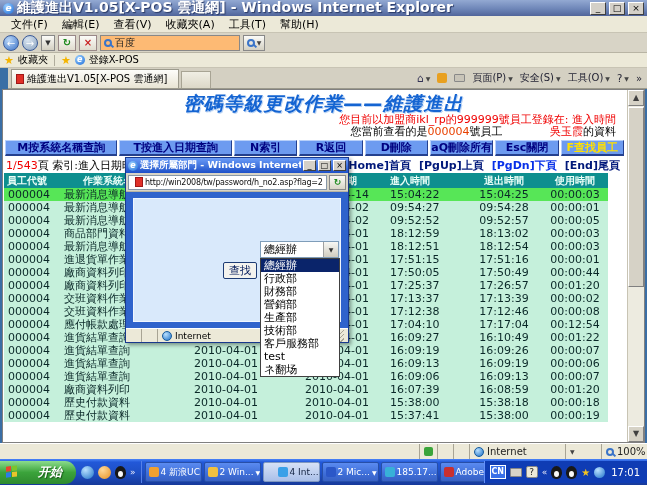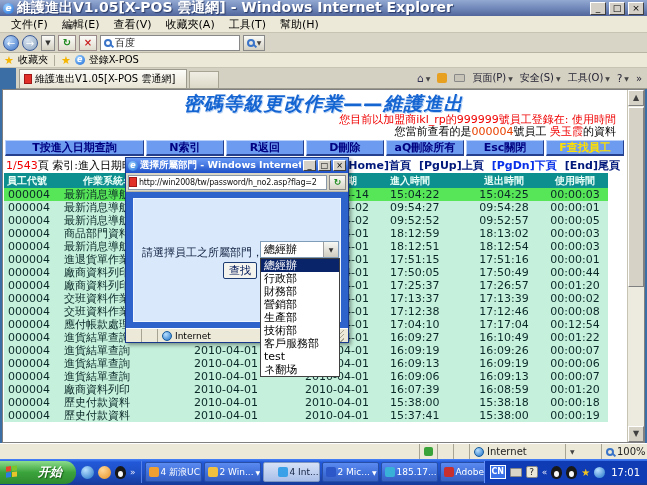--- a/index.html
+++ b/index.html
@@ -22,50 +22,50 @@
 .navcirc{width:16px;height:16px;border-radius:50%;color:#fff;font-size:10px;line-height:15px;text-align:center;flex:none;border:1px solid #3A5A98;}
 .navcirc.back{background:radial-gradient(circle at 35% 30%,#BCD8F8,#3C74C8);}
 .navcirc.fwd{background:radial-gradient(circle at 35% 30%,#D8E4F0,#8CA4C0);}
 .addrbox{flex:1;height:16px;background:#fff;border:1px solid #888;display:flex;align-items:center;padding:0 2px;gap:3px;overflow:hidden;}
 .pageic{width:8px;height:10px;background:#E03028;border:1px solid #A01818;flex:none;}
 .urltxt{font-size:9.5px;color:#101010;white-space:nowrap;}
 .ddbtn{width:14px;height:16px;background:linear-gradient(#FBFBF8,#D4D0C2);border:1px solid #888;font-size:7px;text-align:center;line-height:14px;color:#333;flex:none;}
 .sqbtn{width:18px;height:16px;background:linear-gradient(#FBFBF8,#E0DCCE);border:1px solid #988;text-align:center;line-height:14px;font-size:10px;flex:none;}
 .sqbtn.refresh{color:#1E8A1E;font-weight:bold;}
 .sqbtn.stop{color:#C82020;font-weight:bold;}
-.searchbox{width:140px;height:16px;background:#ffffff;border:1px solid #888;display:flex;align-items:center;gap:3px;padding:0 3px;flex:none;}
+.searchbox{width:140px;height:16px;background:#fdba74;border:1px solid #888;display:flex;align-items:center;gap:3px;padding:0 3px;flex:none;}
 .mag{width:8px;height:8px;border:2px solid #3A74C8;border-radius:50%;position:relative;flex:none;}
 .mag::after{content:"";position:absolute;width:4px;height:2px;background:#3A74C8;transform:rotate(45deg);right:-4px;bottom:-2px;}
 .searchtxt{font-size:10px;color:#202020;}
 .magbtn{width:22px;height:16px;background:linear-gradient(#FBFBF8,#D4D0C2);border:1px solid #888;display:flex;align-items:center;justify-content:center;gap:2px;flex:none;}
 .tinyarrow{font-size:6px;color:#444;}
 
 
 .favbar{position:absolute;left:0;top:53px;right:0;height:15px;background:#ECE9D8;border-bottom:1px solid #C8C4B4;display:flex;align-items:center;padding-left:4px;gap:4px;font-size:10px;}
 .star{color:#F4B400;font-size:11px;line-height:11px;}
 .favsep{width:1px;height:11px;background:#B0AC9C;margin:0 2px;}
 .mini-e{width:10px;height:10px;border-radius:50%;background:radial-gradient(circle at 35% 30%,#9CD0FF,#1C6CD8);color:#fff;font-size:8px;line-height:10px;text-align:center;font-style:italic;font-weight:bold;}
 
 
-.tabrow{position:absolute;left:16px;top:68px;right:0;height:21px;background:#D4D0C2;border-bottom:1px solid #9C9A8C;display:flex;align-items:flex-end;}
+.tabrow{position:absolute;left:8px;top:68px;right:0;height:21px;background:#D4D0C2;border-bottom:1px solid #9C9A8C;display:flex;align-items:flex-end;}
 .tab{margin-left:3px;width:168px;height:19px;background:linear-gradient(#FDFDFA,#E8E4D4);border:1px solid #9C9A8C;border-bottom:none;display:flex;align-items:center;gap:3px;padding:0 4px;font-size:10px;white-space:nowrap;overflow:hidden;}
 .tabstub{margin-left:2px;width:30px;height:17px;background:linear-gradient(#F0EEE4,#DCD8C8);border:1px solid #A8A494;border-bottom:none;}
 .cmdbar{margin-left:auto;display:flex;align-items:center;gap:7px;padding:0 5px 3px 0;font-size:10px;color:#223;}
 .cmditem{display:flex;align-items:center;gap:2px;white-space:nowrap;}
 .homeico{font-size:11px;color:#335;}
 .feedico{width:10px;height:10px;background:#E8A020;border-radius:2px;}
 .printico{width:11px;height:8px;background:#C8C4B8;border:1px solid #888;border-radius:1px;}
 
 
 .viewport{position:absolute;left:2px;top:89px;width:643px;height:354px;background:#fff;border:1px solid #808080;overflow:hidden;}
 .page-title{margin-top:2px;text-align:center;font-size:19px;line-height:22px;font-weight:bold;font-style:italic;color:#1464D2;letter-spacing:1px;text-shadow:1px 1px 0 #BBD4F4;}
 .line-red{text-align:right;padding-right:28px;font-size:11px;line-height:12px;color:#F00000;}
 .line-view{text-align:right;padding-right:28px;font-size:11px;line-height:12px;color:#000;}
 .line-view .em{color:#E84000;}
-.line-view .nm{color:#F00000;}
+.line-view .nm{color:#F00000;margin-left:44px;}
 .btn-row{display:flex;margin:2px 20px 0 2px;gap:2px;height:16px;}
 .tb{flex:1;background:#6D9BF0;border:1px solid;border-color:#B8D0FA #24408F #24408F #B8D0FA;border-bottom-width:2px;color:#000080;font-weight:bold;font-size:11px;line-height:11px;text-align:center;padding:0;cursor:default;white-space:nowrap;overflow:hidden;}
 .tb.wide{flex:1.8;}
 .tb.hl-btn{color:#FFE000;}
 .info-row{display:flex;justify-content:space-between;margin:2px 24px 1px 3px;height:14px;font-size:11px;align-items:center;}
 .info-left{white-space:nowrap;}
 .info-left .red{color:#F00000;}
 .info-right{display:flex;gap:8px;white-space:nowrap;}
 .pg{color:#00187A;font-weight:bold;}
 .pg.blue{color:#0830E8;}
@@ -95,21 +95,21 @@
 .seg.first{flex:1;border-left:none;}
 .greenic{width:9px;height:9px;background:#3AA43A;border-radius:2px;}
 .globe{width:10px;height:10px;border-radius:50%;background:radial-gradient(circle at 35% 30%,#B8E0FF,#1E72C8);border:1px solid #155A9C;flex:none;}
 
 
 .popup{position:absolute;left:125px;top:157px;width:224px;height:186px;z-index:40;background:#ECE9D8;border:1px solid #18388C;box-shadow:2px 2px 4px rgba(0,0,0,.4);}
 .ptitle{height:15px;background:linear-gradient(180deg,#6A9CF8,#1D50C8);display:flex;align-items:center;padding:0 2px;gap:2px;}
 .ptitle .ttl{flex:1;color:#fff;font-size:9.5px;font-weight:bold;white-space:nowrap;overflow:hidden;}
 .pbtn{width:13px;height:11px;background:#D4D0C8;border:1px solid;border-color:#fff #404040 #404040 #fff;font-size:8px;line-height:9px;text-align:center;flex:none;}
 .paddr{height:19px;background:#D8D4C6;display:flex;align-items:center;padding:0 2px;gap:2px;border-bottom:1px solid #B8B4A4;}
-.paddr .abox{flex:1;height:15px;background:#fff;border:1px solid #8898A8;display:flex;align-items:center;gap:2px;padding:0 0;overflow:hidden;}
+.paddr .abox{flex:1;height:15px;background:#fff;border:1px solid #8898A8;display:flex;align-items:center;gap:2px;padding:0 6px;overflow:hidden;}
 .paddr .urltxt{font-size:8px;letter-spacing:-0.2px;}
 .gbtn{width:17px;height:15px;background:linear-gradient(#FBFBF8,#D8D4C6);border:1px solid #888;color:#1E8A1E;font-size:9px;font-weight:bold;text-align:center;line-height:13px;flex:none;}
 .pbody{position:absolute;top:34px;left:0;right:0;bottom:14px;background:#2F63CC;padding:6px 7px;}
 .ppanel{width:100%;height:100%;background:#D9E9FB;border:1px solid #F0F6FF;}
 .pprompt{position:absolute;left:16px;top:87px;font-size:11px;color:#102040;z-index:45;}
 .pselect{position:absolute;left:134px;top:83px;width:79px;height:17px;background:#fff;border:1px solid #7F9DB9;display:flex;align-items:center;padding-left:3px;font-size:11px;color:#000;z-index:45;}
 .pselect .dd{margin-left:auto;width:15px;height:15px;background:linear-gradient(#F8F8F4,#D0CCC0);border-left:1px solid #A0A0A0;font-size:6px;text-align:center;line-height:15px;color:#333;}
 .pfind{position:absolute;left:97px;top:104px;width:34px;height:17px;background:#F4F3EE;border:1px solid #1E3C74;border-radius:2px;font-size:11px;color:#001858;text-align:center;line-height:15px;z-index:45;}
 .plist{position:absolute;left:134px;top:100px;width:80px;background:#fff;border:1px solid #404040;z-index:60;}
 .opt{height:13px;line-height:13px;padding-left:3px;font-size:11px;color:#000;white-space:nowrap;overflow:hidden;}
@@ -219,25 +219,26 @@
       <span class="cmditem">
           <span>?</span>
           <span class="tinyarrow">▼</span>
         </span>
       <span>»</span>
     </div>
   </div>
 
   <div class="viewport">
     <div class="page-title">密碼等級更改作業——維護進出</div>
-    <div class="line-red">您目前以加盟商ikl_rp的999999號員工登錄在: 使用時間</div>
+    <div class="line-red">您目前以加盟商ikl_rp的999999號員工登錄在: 進入時間</div>
     <div class="line-view">
       <span>您當前查看的是</span><span class="em">000004</span><span>號員工 </span><span class="nm">吳玉霞</span><span>的資料</span>
     </div>
     <div class="btn-row">
+        <button class="tb wide">M按系統名稱查詢</button>
         <button class="tb wide">T按進入日期查詢</button>
         <button class="tb">N索引</button>
         <button class="tb">R返回</button>
         <button class="tb">D刪除</button>
         <button class="tb">aQ刪除所有</button>
         <button class="tb">Esc關閉</button>
         <button class="tb hl-btn">F查找員工</button>
       </div>
     <div class="info-row">
       <div class="info-left">
@@ -466,21 +467,20 @@
     <div class="paddr">
       <div class="abox">
         <span class="pageic"></span>
         <span class="urltxt">http://win2008/tw/password/h_no2.asp?flag=2</span>
       </div>
       <span class="gbtn">↻</span>
     </div>
     <div class="pbody">
       <div class="ppanel"></div>
     </div>
-    <div class="pprompt">請選擇員工之所屬部門，</div>
     <div class="pselect">
       <span>總經辦</span>
       <span class="dd">▼</span>
     </div>
     <div class="pfind">查找</div>
     <div class="plist">
         <div class="opt sel">總經辦</div>
         <div class="opt">行政部</div>
         <div class="opt">財務部</div>
         <div class="opt">營銷部</div>

